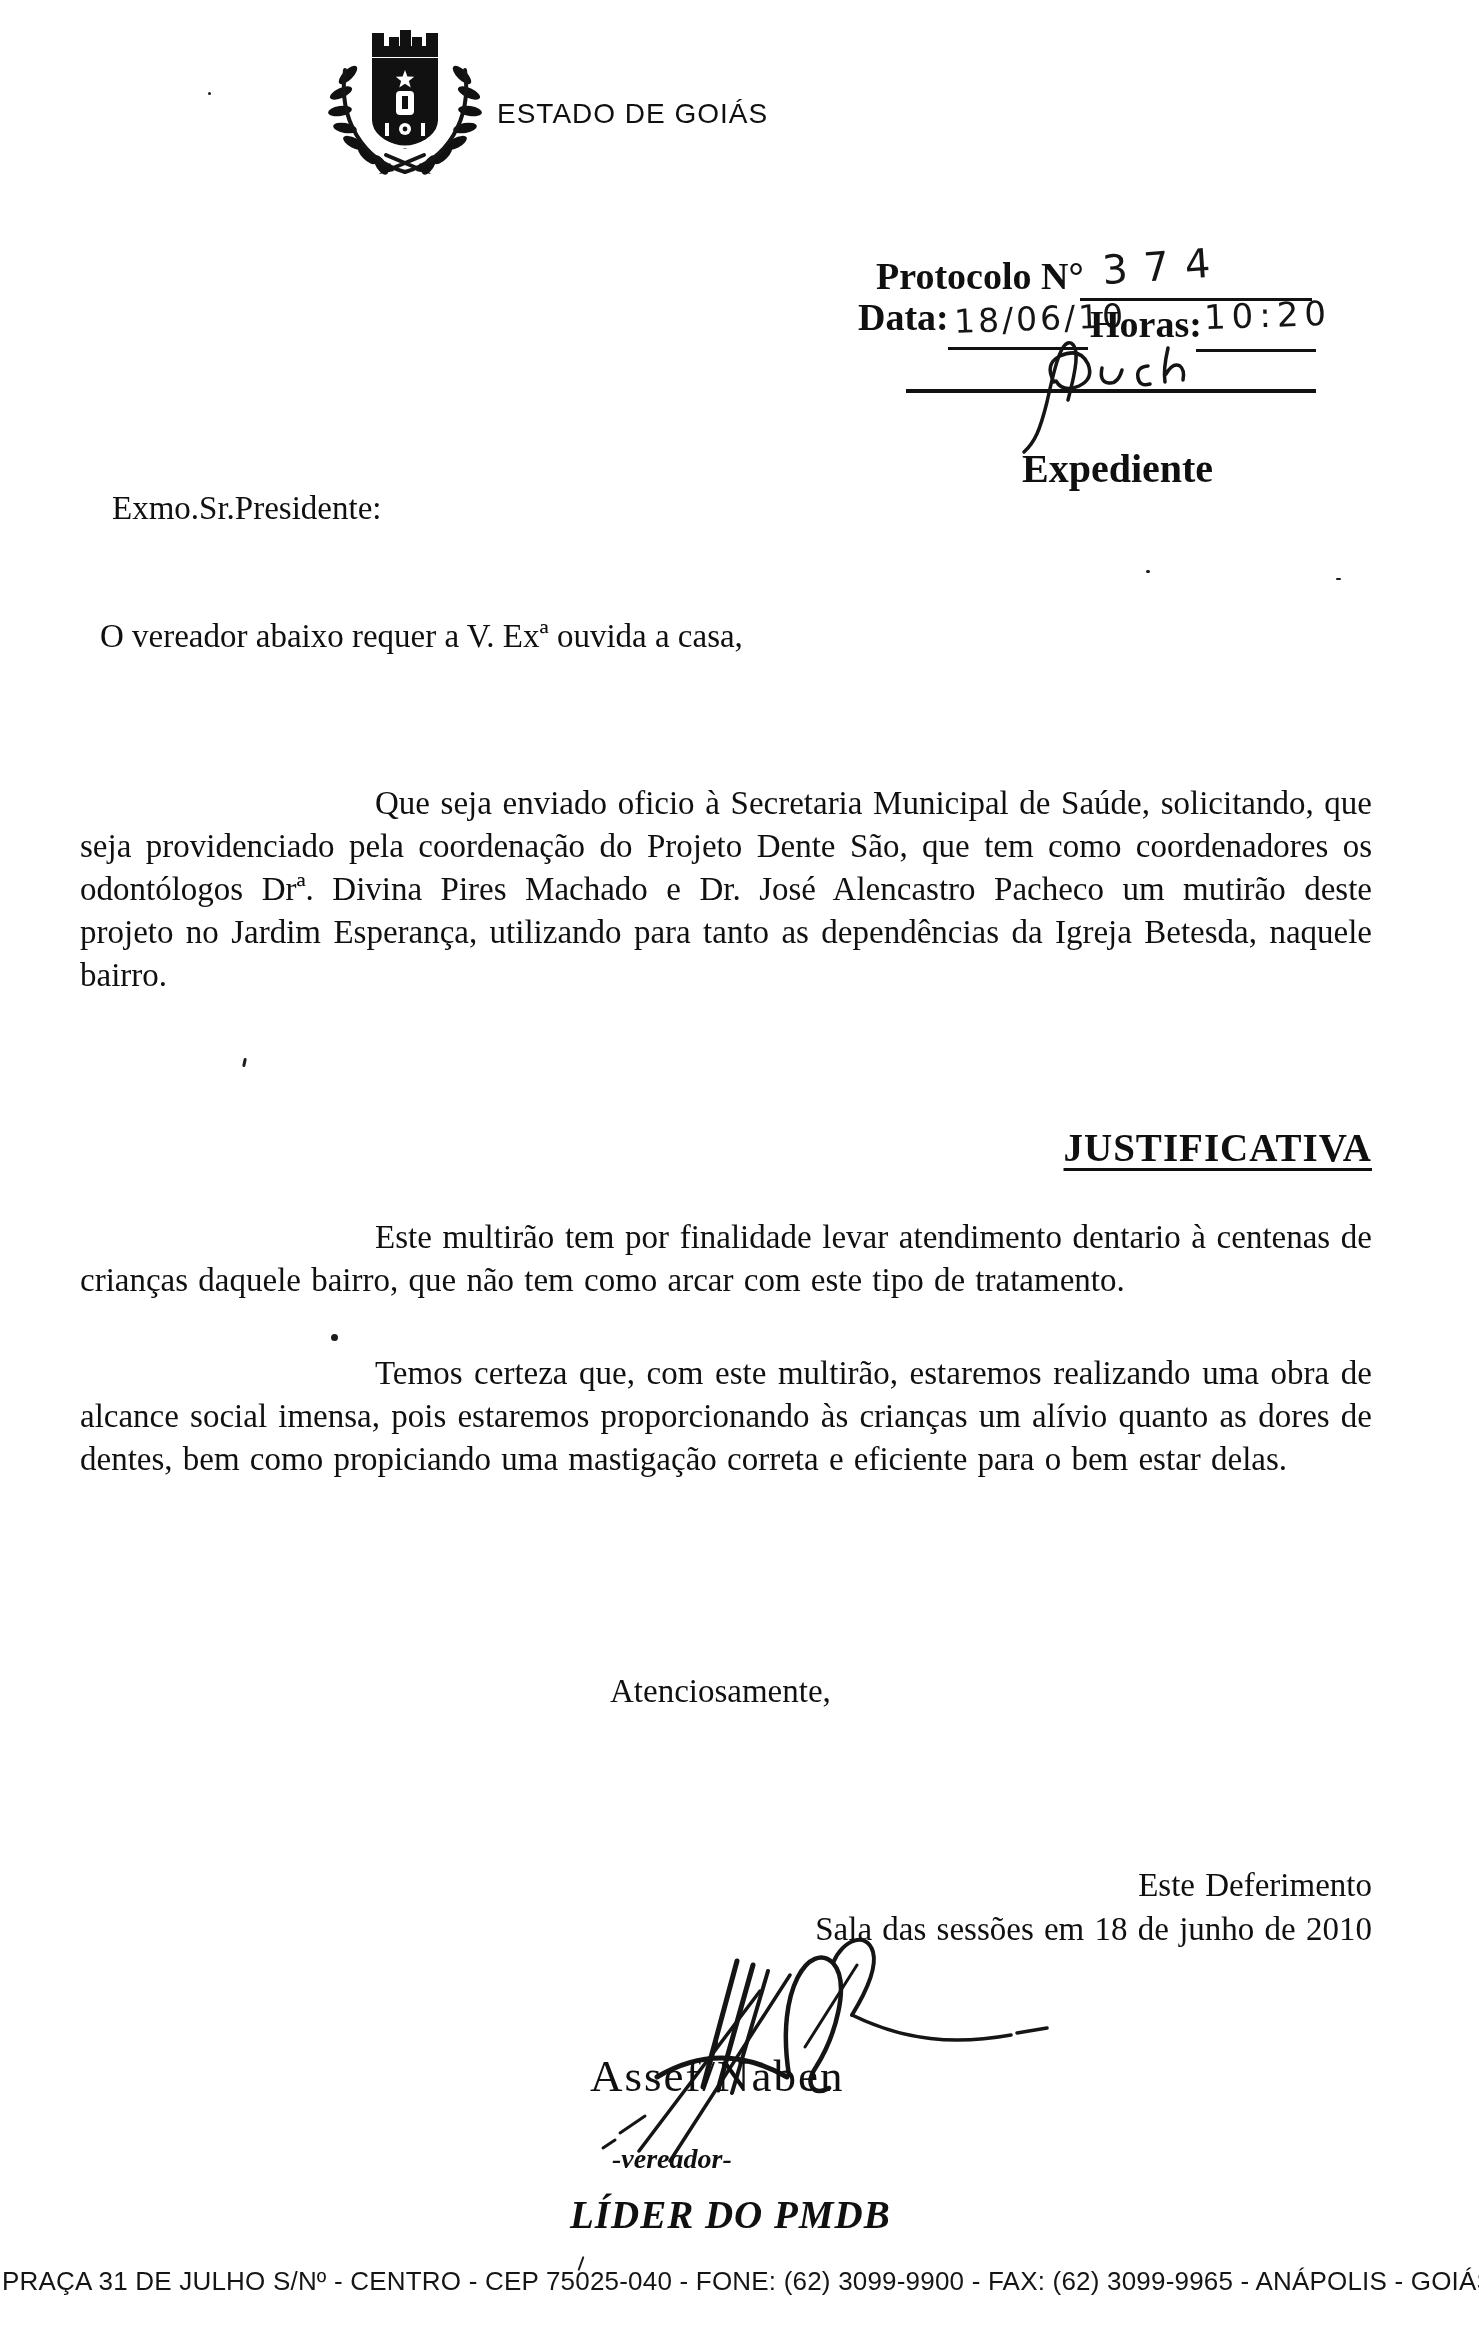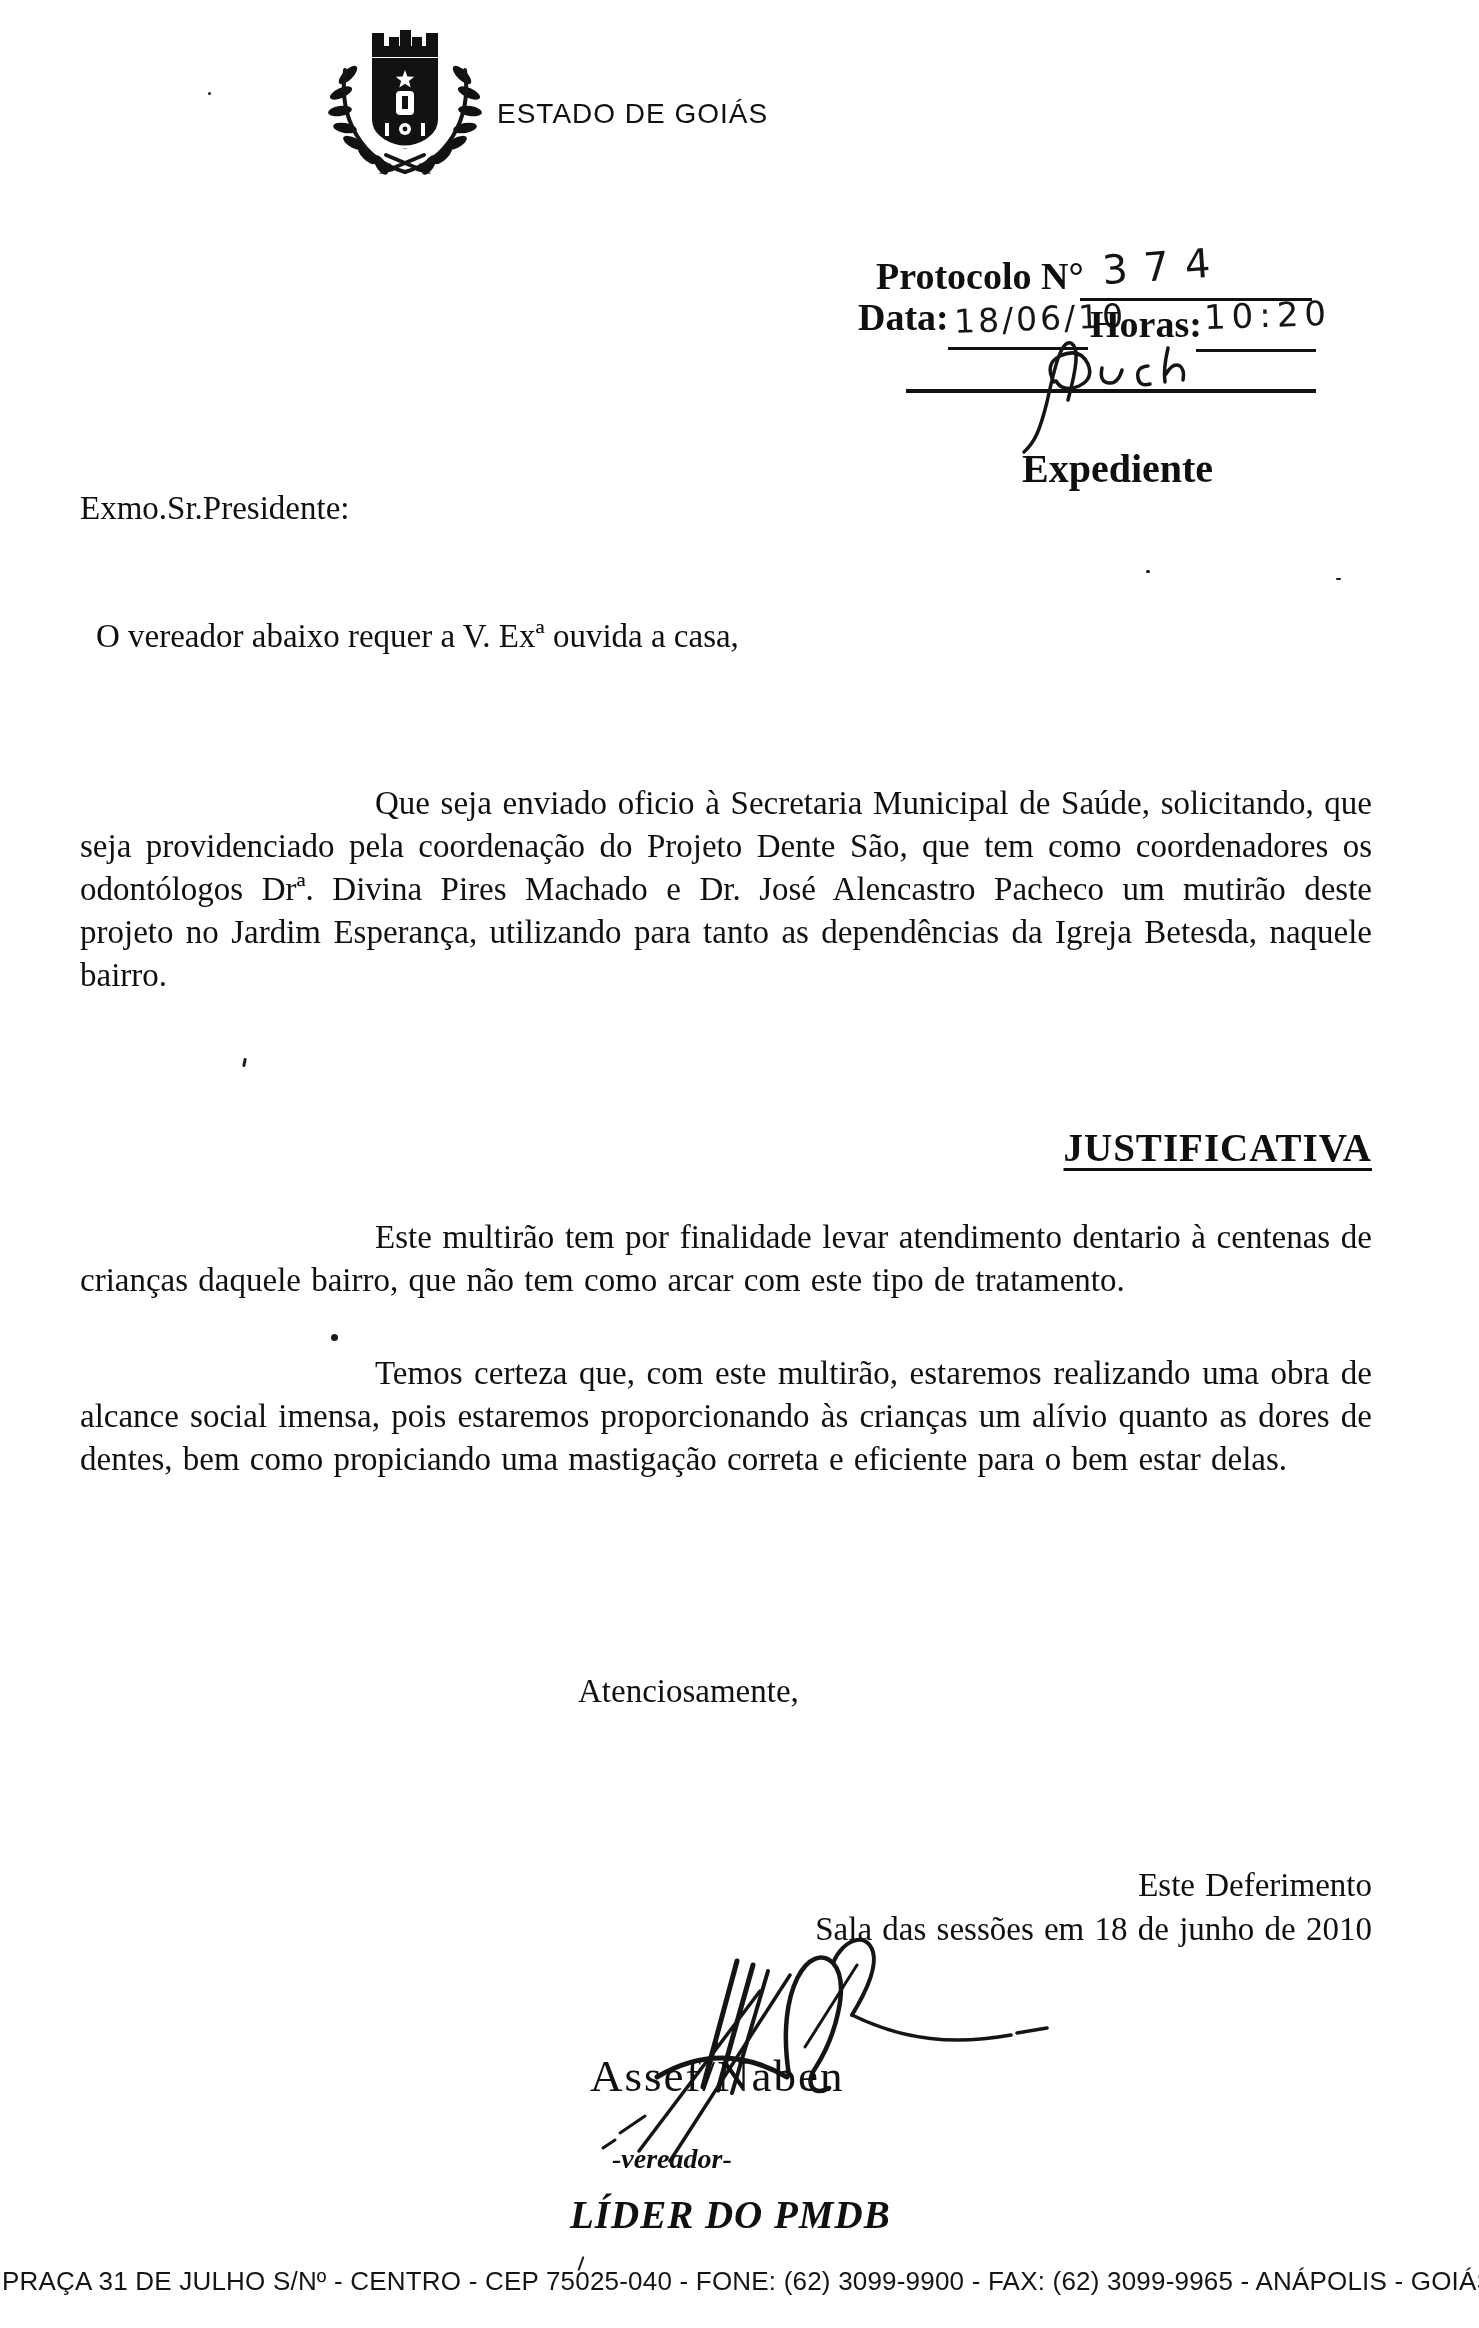--- a/index.html
+++ b/index.html
@@ -44,21 +44,21 @@
   .bodytext {
     font-size:33px; line-height:43px; width:1292px;
     text-align:justify; word-spacing:2px;
   }
   .indent { text-indent:295px; }
   .center { text-align:right; }
   .heading-just {
     font-weight:bold; font-size:39px; letter-spacing:1px;
     text-decoration:underline; text-decoration-thickness:3px; text-underline-offset:7px;
   }
-  .closing-line { font-size:33px; line-height:1.2; white-space:nowrap; }
+  .closing-line { font-size:33px; line-height:1.2; white-space:nowrap;margin-left:32px; }
 
   
   .sig-name  { font-size:45px; letter-spacing:2px; line-height:1.1; white-space:nowrap; }
   .sig-role  { font-size:28px; font-weight:bold; font-style:italic; line-height:1.1; white-space:nowrap; }
   .sig-title { font-size:39px; font-weight:bold; font-style:italic; letter-spacing:1px; line-height:1.1; white-space:nowrap; }
 
   
   .footer-bar {
     font-family:"Liberation Sans", sans-serif;
     font-size:26px; letter-spacing:0.2px; white-space:nowrap; color:#151515;
@@ -150,21 +150,21 @@
         <path class="ink" stroke-width="3.5" d="M158,12 q-5,22 -3,34 M156,38 q7,-12 14,-8 q5,4 3,14"></path>
       </svg>
     </div>
 
     <div class="abs proto-label" style="left:1022px; top:447px; font-size:40px;">Expediente</div>
   </div>
 
   <div>
     <div class="abs closing-line" style="left:80px; top:489px;">Exmo.Sr.Presidente:</div>
 
-    <div class="abs closing-line" style="left:96px; top:617px;">O vereador abaixo requer a V. Exª ouvida a casa,</div>
+    <div class="abs closing-line" style="left:68px; top:617px;">O vereador abaixo requer a V. Exª ouvida a casa,</div>
 
     <div class="abs bodytext indent" style="left:80px; top:782px;">Que seja enviado oficio à Secretaria Municipal de Saúde, solicitando, que seja providenciado pela coordenação do Projeto Dente São, que tem como coordenadores os odontólogos Drª. Divina Pires Machado e Dr. José Alencastro Pacheco um mutirão deste projeto no Jardim Esperança, utilizando para tanto as dependências da Igreja Betesda, naquele bairro.</div>
 
     <div class="abs bodytext center heading-just" style="left:80px; top:1126px;">JUSTIFICATIVA</div>
 
     <div class="abs bodytext indent" style="left:80px; top:1216px;">Este multirão tem por finalidade levar atendimento dentario à centenas de crianças daquele bairro, que não tem como arcar com este tipo de tratamento.</div>
 
     <div class="abs bodytext indent" style="left:80px; top:1352px;">Temos certeza que, com este multirão, estaremos realizando uma obra de alcance social imensa, pois estaremos proporcionando às crianças um alívio quanto as dores de dentes, bem como propiciando uma mastigação correta e eficiente para o bem estar delas.</div>
 
     <div class="abs closing-line" style="left:578px; top:1672px;">Atenciosamente,</div>

